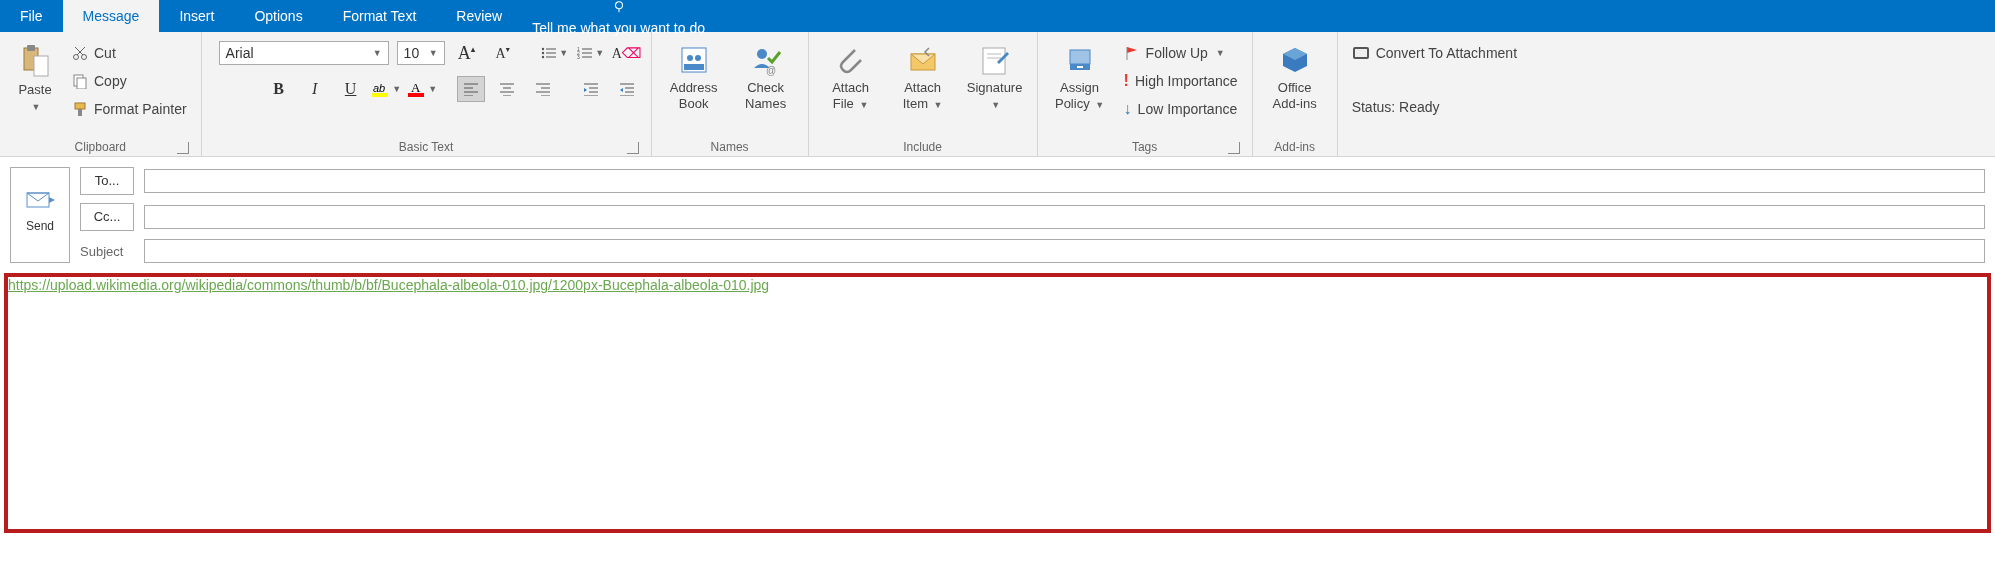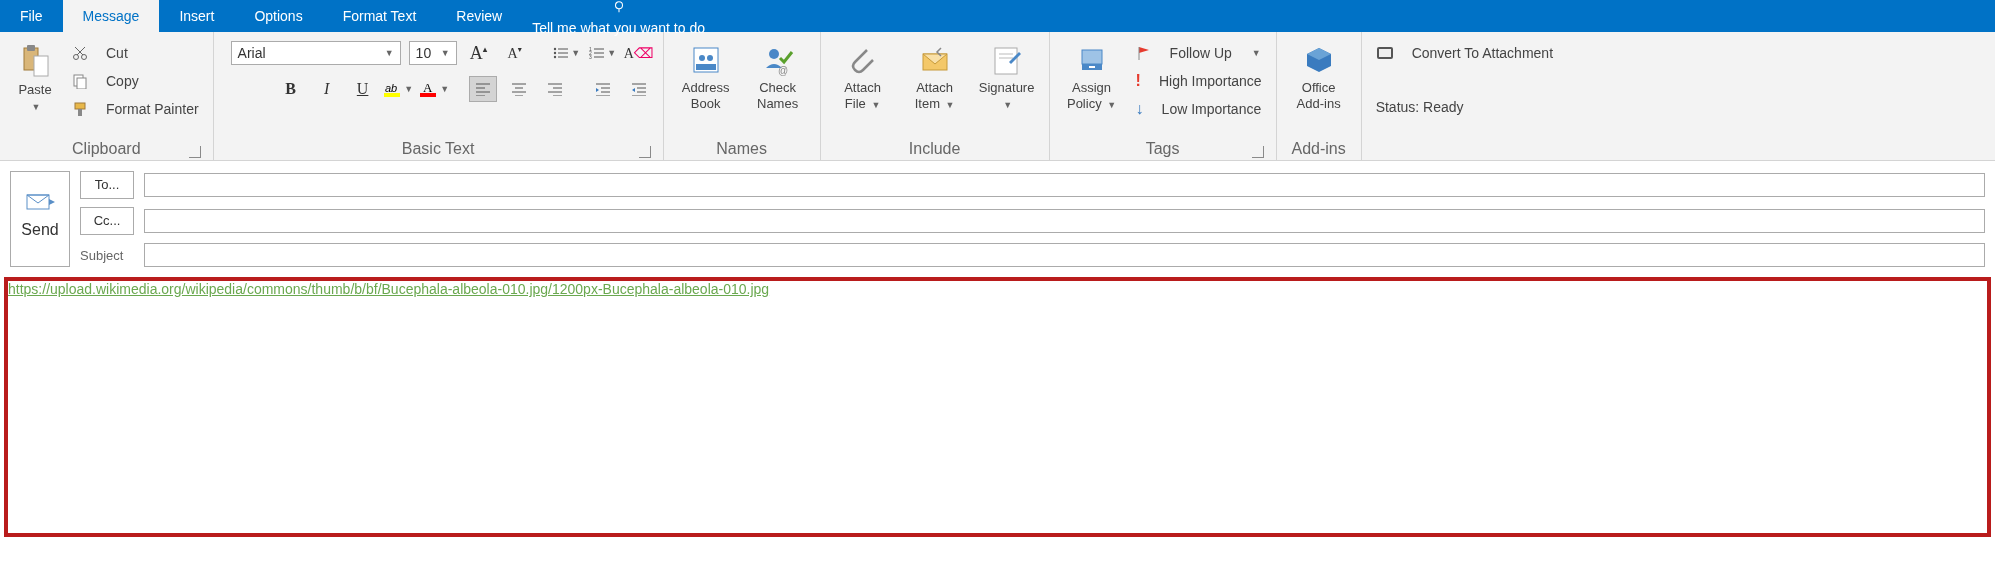--- a/index.html
+++ b/index.html
@@ -4,25 +4,25 @@
 <style>
 * { box-sizing: border-box; margin: 0; padding: 0; }
 body { font-family: "Segoe UI", Tahoma, sans-serif; font-size: 14px; background: #fff; color: #333; width: 1995px; }
 .tabbar { background: #0072c6; display: flex; align-items: flex-start; height: 32px; }
 .tab { color: #fff; padding: 0 20px; height: 32px; line-height: 32px; cursor: pointer; }
 .tab.active { background: #f3f3f3; color: #0072c6; }
 .tellme { color: #fff; display: flex; align-items: center; gap: 6px; padding: 0 10px; flex-direction: column; }
 .ribbon { background: #f3f3f3; border-bottom: 1px solid #d4d4d4; display: flex; }
 .group { border-right: 1px solid #d4d4d4; display: flex; flex-direction: column; padding: 4px 10px 0 10px; }
 .group-body { flex: 1; display: flex; align-items: flex-start; gap: 8px; padding-top: 4px; min-height: 100px;}
-.group-label { text-align: center; color: #666; font-size: 16px; padding: 4px 0 2px 0; position: relative; }
+.group-label { text-align: center; color: #666; font-size: 12px; padding: 4px 0 2px 0; position: relative; }
 .dlg { position: absolute; right: 2px; bottom: 2px; width: 12px; height: 12px; border: 1px solid #8a8a8a; border-top: none; border-left: none; }
 .big-btn { display: flex; flex-direction: column; align-items: center; justify-content: flex-start; width: 64px; padding: 4px 2px; cursor: pointer; }
 .big-btn .lbl { font-size: 13px; color: #444; text-align: center; margin-top: 4px; line-height: 1.2; }
-.small-row { display: flex; align-items: center; gap: 18px; padding: 2px 4px; cursor: pointer; color: #444; height: 26px; }
+.small-row { display: flex; align-items: center; gap: 6px; padding: 2px 4px; cursor: pointer; color: #444; height: 26px; }
 .icon { display: inline-flex; align-items: center; justify-content: center; }
 .drop { font-size: 9px; color: #666; margin-left: 2px; }
 .sel { background: #fff; border: 1px solid #ababab; height: 24px; display: flex; align-items: center; padding: 0 6px; }
 .sel .arr { margin-left: auto; font-size: 9px; color: #666; }
 .toolbtn { width: 28px; height: 26px; display: inline-flex; align-items: center; justify-content: center; cursor: pointer; }
 .toolbtn.active { background: #d4d4d4; border:1px solid #ababab; }
 .compose { padding: 10px; display: flex; gap: 10px; }
 .sendbox { width: 60px; border: 1px solid #ababab; display: flex; flex-direction: column; align-items: center; justify-content: center; gap: 8px; padding: 10px 0 18px 0; }
 .fields { flex: 1; display: flex; flex-direction: column; gap: 8px; }
 .fieldrow { display: flex; align-items: center; gap: 10px; }
@@ -379,21 +379,21 @@
 
 <div class="compose">
   <div class="sendbox">
     <span class="icon">
         <svg width="30" height="22">
           <rect x="2" y="4" width="22" height="14" fill="#fff" stroke="#5a8fc7"></rect>
           <polygon points="2,4 13,12 24,4" fill="none" stroke="#5a8fc7"></polygon>
           <polygon points="24,8 30,11 24,14" fill="#5a8fc7"></polygon>
         </svg>
       </span>
-    <span style="font-size:16px;">Send</span>
+    <span style="font-size:12px;">Send</span>
   </div>
   <div class="fields">
     <div class="fieldrow">
       <div class="fbtn">To...</div>
       <div class="finput"></div>
     </div>
     <div class="fieldrow">
       <div class="fbtn">Cc...</div>
       <div class="finput"></div>
     </div>

